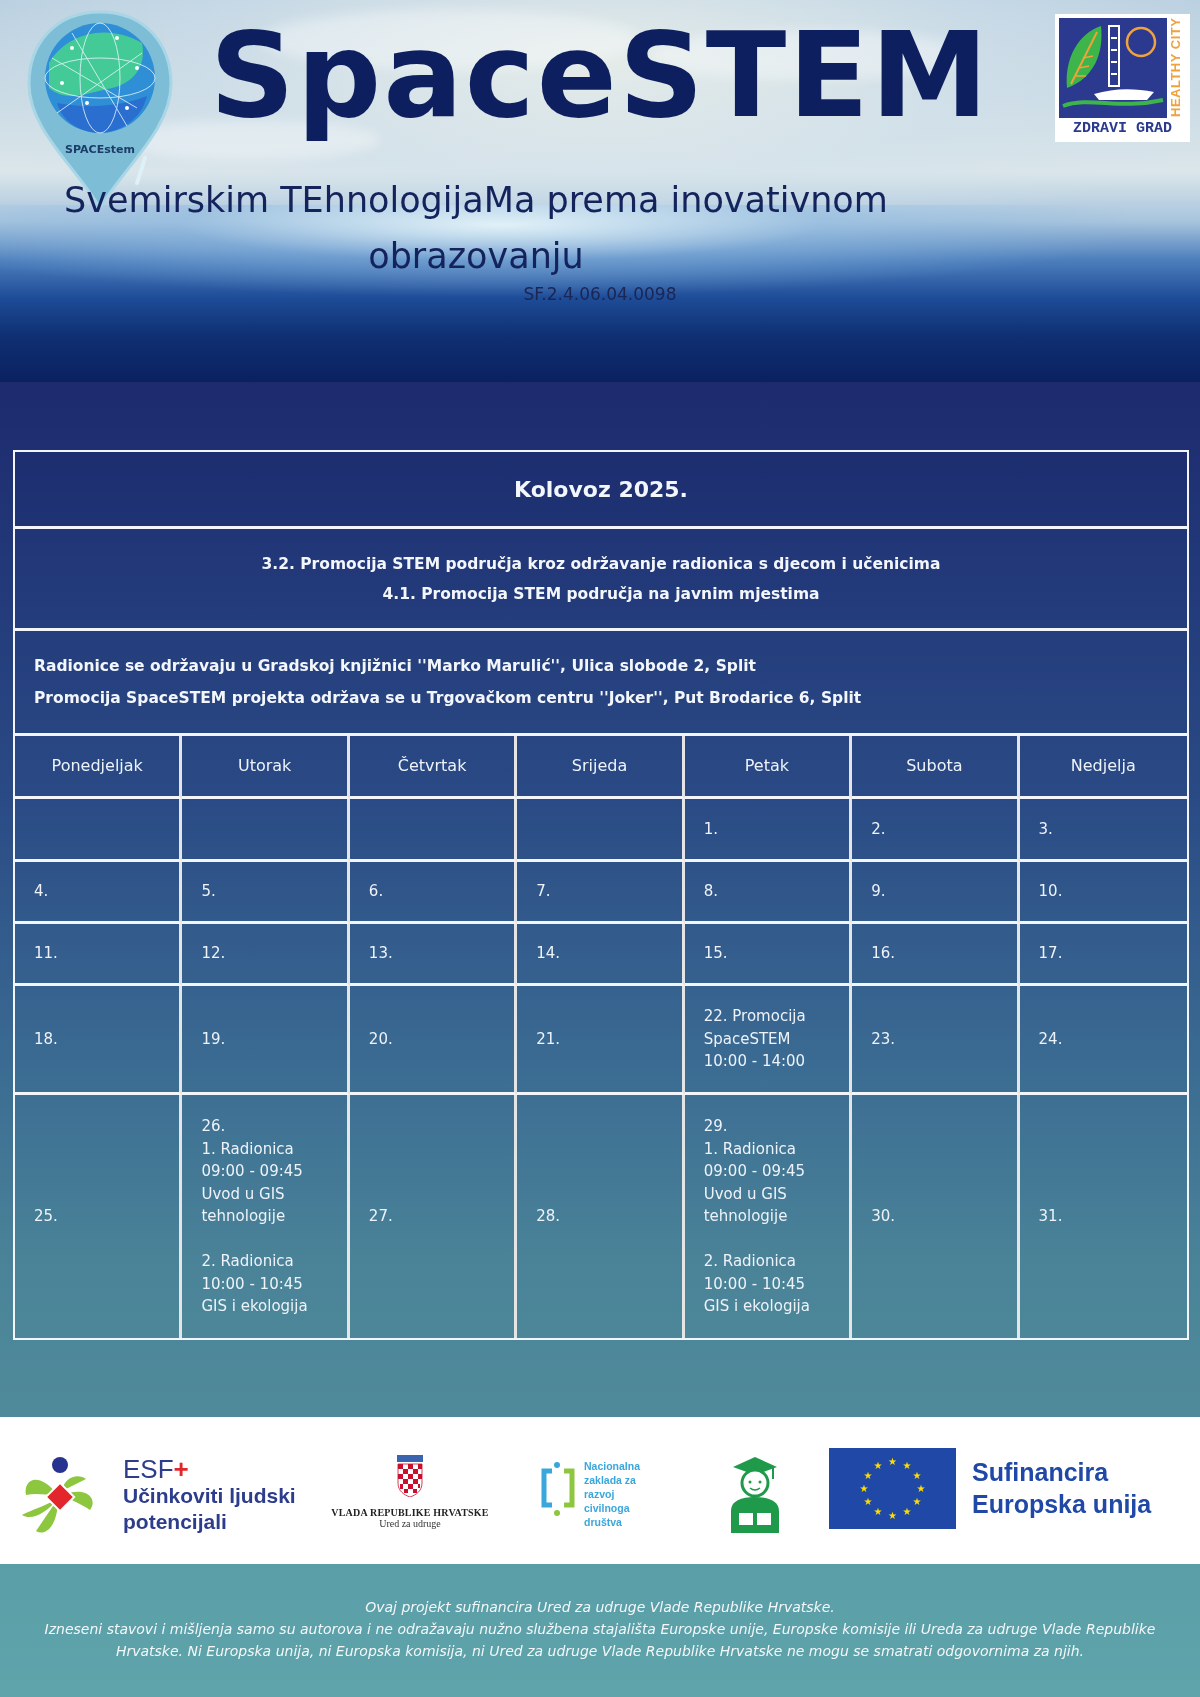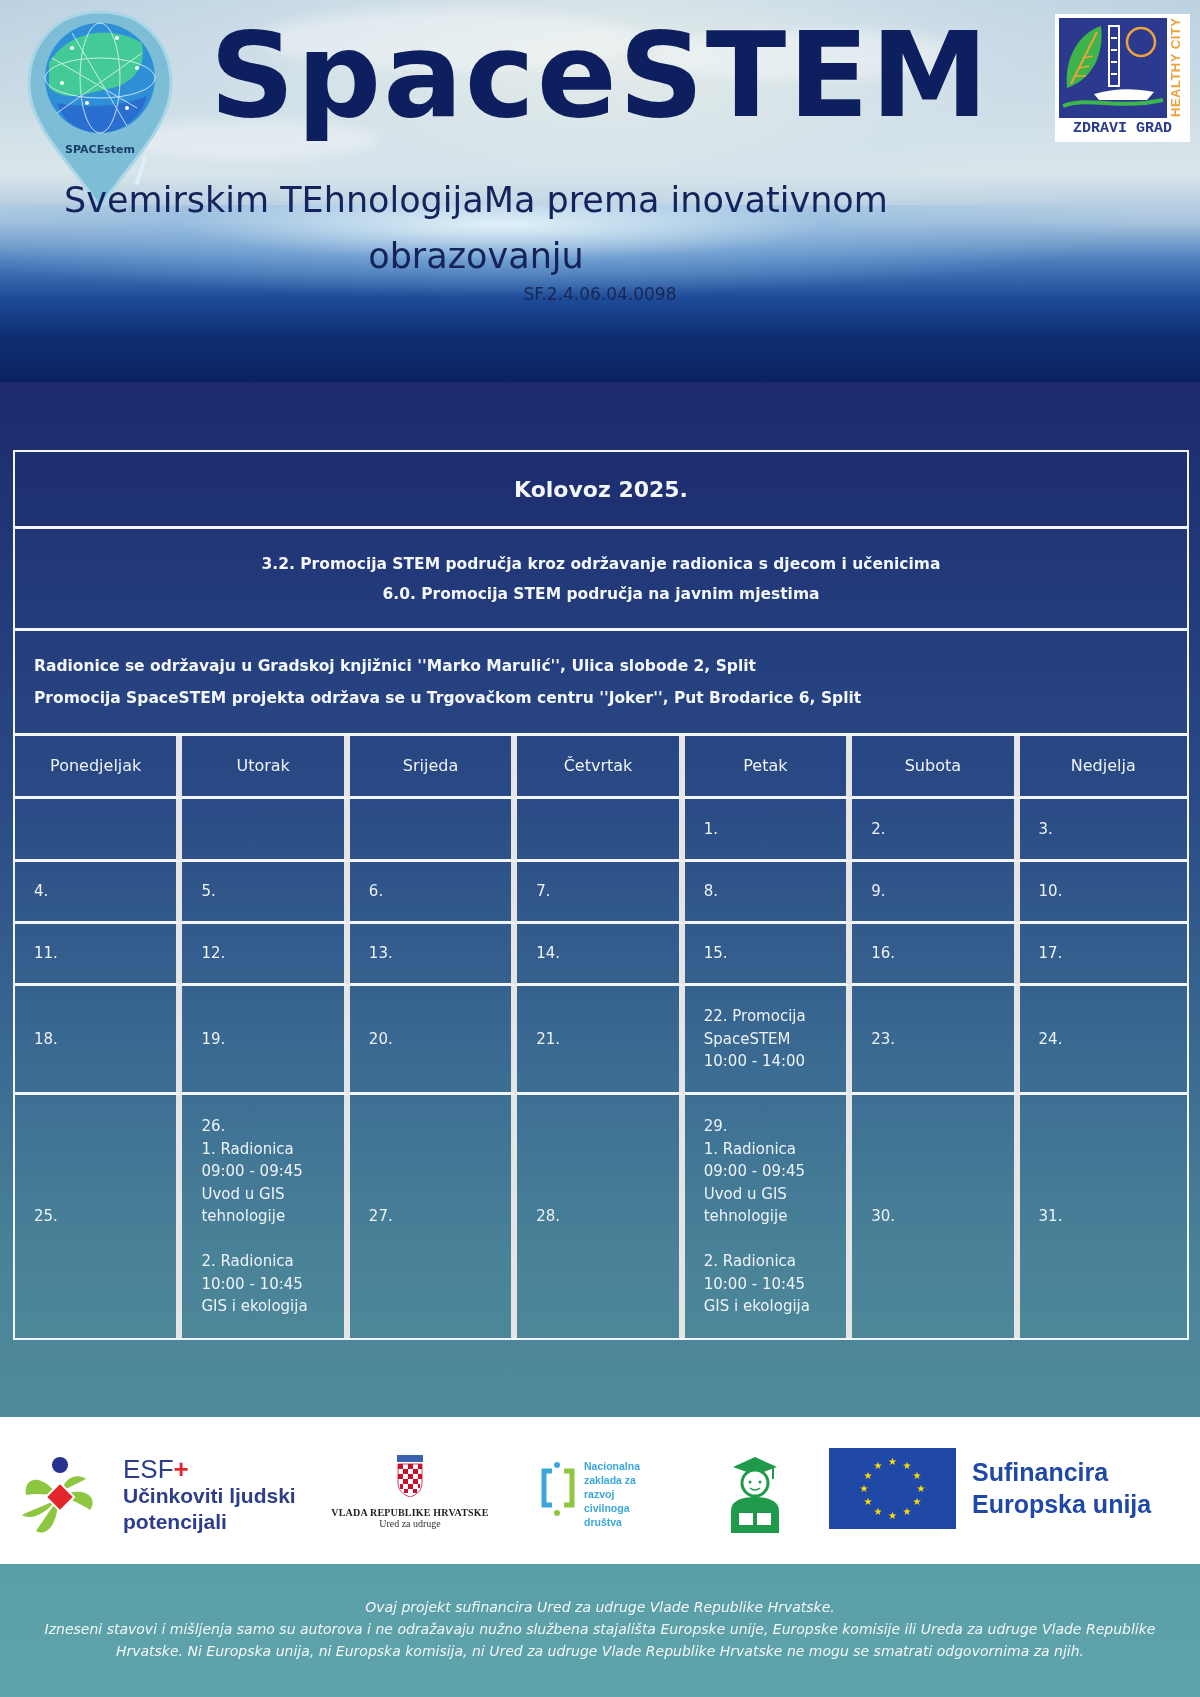--- a/index.html
+++ b/index.html
@@ -73,21 +73,21 @@
   .cal-activities {
     height: 102px; display:flex; flex-direction:column; align-items:center; justify-content:center;
     font-family:"DejaVu Sans", sans-serif; font-weight:bold; font-size:15.5px; line-height:30px;
   }
   .cal-locations {
     height: 105px; display:flex; flex-direction:column; justify-content:center; padding-left:19px;
     font-family:"DejaVu Sans", sans-serif; font-weight:bold; font-size:15.5px; line-height:32px;
   }
   .grid { display: grid; grid-template-columns: repeat(7, 1fr); }
   .cell {
-    border-right: 6px solid #e5e5e5; border-bottom: 3px solid #f2f6fb;
+    border-right: 3px solid #e5e5e5; border-bottom: 3px solid #f2f6fb;
     font-family:"DejaVu Sans", sans-serif; font-size:15px; color:#eef3f9;
     display:flex; align-items:center; padding-left:19px; line-height:22.5px;
   }
   .cell:nth-child(7n) { border-right: none; }
   .grid .cell.last-row { border-bottom: none; }
   .cell.head { justify-content:center; padding-left:0; height:63px; font-size:16px; }
   .row-h1 { height: 63px; }
   .row-h2 { height: 62px; }
   .row-h3 { height: 62px; }
   .row-h4 { height: 109px; }
@@ -187,34 +187,34 @@
   </div>
 </div>
 
 <div class="main-bg"></div>
 
 <div class="cal">
   <div class="cal-row cal-title">Kolovoz 2025.</div>
 
   <div class="cal-row cal-activities">
     <div>3.2. Promocija STEM područja kroz održavanje radionica s djecom i učenicima</div>
-    <div>6.0. Promocija STEM područja na javnim mjestima</div>
+    <div>4.1. Promocija STEM područja na javnim mjestima</div>
   </div>
 
   <div class="cal-row cal-locations">
     <div>Radionice se održavaju u Gradskoj knjižnici ''Marko Marulić'', Ulica slobode 2, Split</div>
     <div>Promocija SpaceSTEM projekta održava se u Trgovačkom centru ''Joker'', Put Brodarice 6, Split</div>
   </div>
 
   <div class="grid">
 
     <div class="cell head">Ponedjeljak</div>
     <div class="cell head">Utorak</div>
+    <div class="cell head">Četvrtak</div>
     <div class="cell head">Srijeda</div>
-    <div class="cell head">Četvrtak</div>
     <div class="cell head">Petak</div>
     <div class="cell head">Subota</div>
     <div class="cell head">Nedjelja</div>
 
     <div class="cell row-h1"></div>
     <div class="cell row-h1"></div>
     <div class="cell row-h1"></div>
     <div class="cell row-h1"></div>
     <div class="cell row-h1">1.</div>
     <div class="cell row-h1">2.</div>

